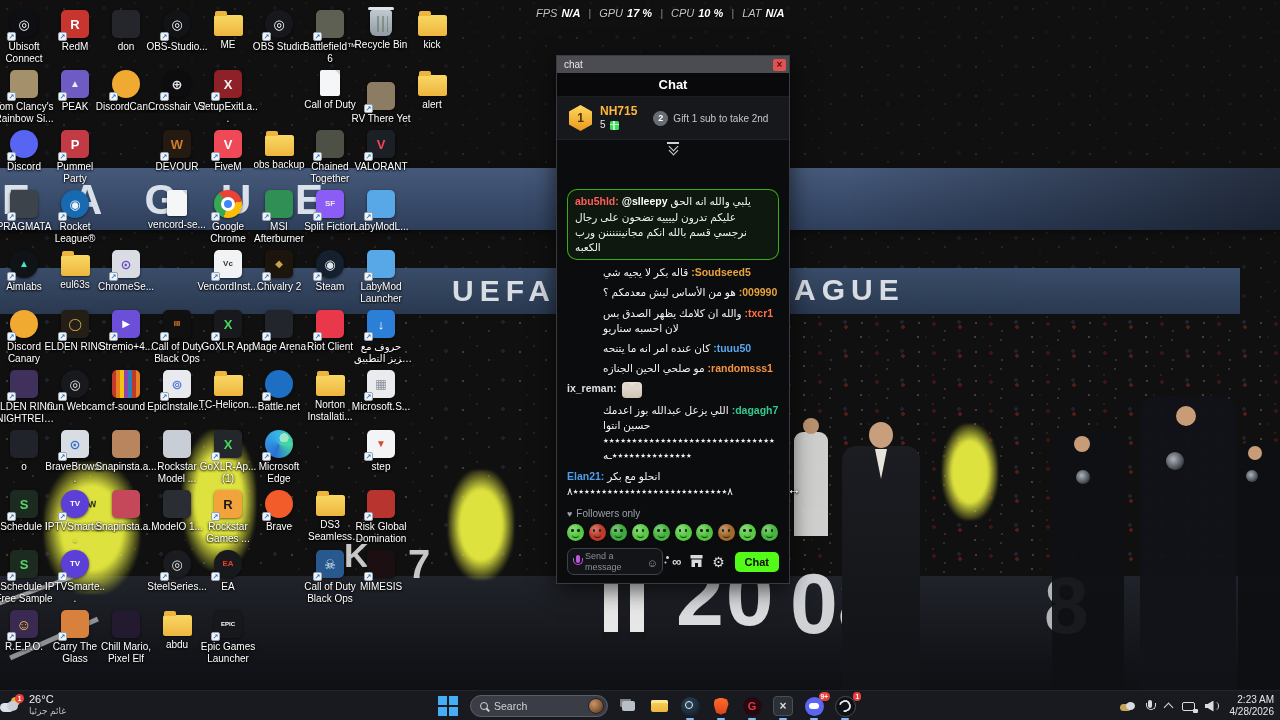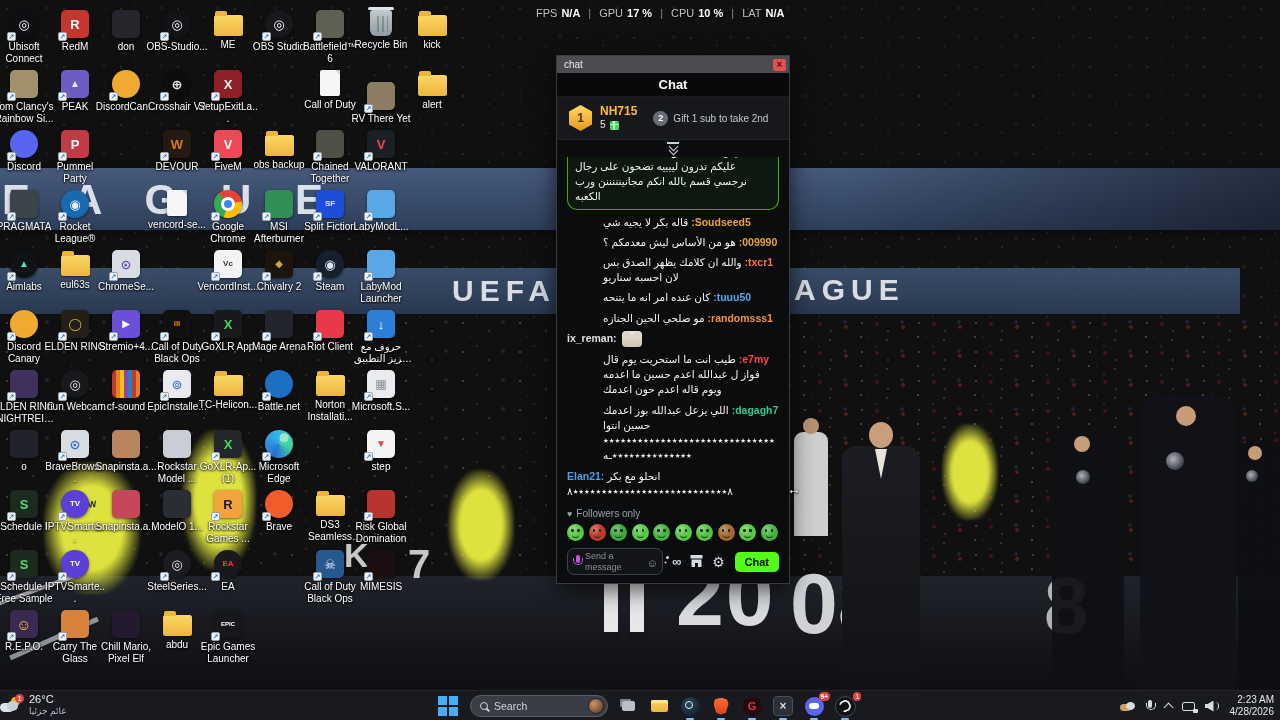--- a/index.html
+++ b/index.html
@@ -57,21 +57,21 @@
   .pg3 { left:1238px; top:440px; width:42px; height:280px; background:#0e0f12; opacity:.94; }
   .head { border-radius:50%; background:#c99c78; }
   .h1 { left:1074px; top:436px; width:16px; height:16px; } .h2 { left:1176px; top:406px; width:20px; height:20px; } .h3 { left:1248px; top:446px; width:14px; height:14px; }
   .lens { border-radius:50%; background:radial-gradient(circle at 40% 40%,#aeb4bc,#3c4046 70%); }
   .ln1 { left:1076px; top:470px; width:14px; height:14px; } .ln2 { left:1166px; top:452px; width:18px; height:18px; } .ln3 { left:1246px; top:470px; width:12px; height:12px; }
   .rail1 { left:-6px; top:588px; width:84px; height:4px; background:#d8dadb; transform:rotate(-20deg); opacity:.7; }
   .rail2 { left:6px; top:636px; width:96px; height:5px; background:#cfd2d4; transform:rotate(-24deg); opacity:.65; }
   .vignette { inset:0; background:radial-gradient(ellipse at 50% 45%,transparent 55%,rgba(0,0,0,.38)); }
 
   
-  .perf { position:absolute; left:536px; top:7px; z-index:4; display:flex; font-size:11px; color:#fff; text-shadow:0 1px 2px rgba(0,0,0,.9); }
+  .perf { position:absolute; left:536px; top:7px; z-index:4; display:flex; font-size:11px; color:#fff; text-shadow:0 1px 2px rgba(0,0,0,.9);font-style:italic; }
   .perf .pg { display:flex; align-items:center; }
   .perf .pl { color:#c2c2c2; margin-right:4px; }
   .perf b { font-weight:700; }
   .perf .pg:not(:last-child)::after { content:'|'; color:#8a8a8a; margin:0 8px; font-weight:400; }
 
   
   #icons { position:absolute; inset:0; z-index:2; }
   .dicon { position:absolute; width:48px; display:flex; flex-direction:column; align-items:center; cursor:default; }
   .tile { width:28px; height:28px; border-radius:5px; display:flex; align-items:center; justify-content:center; position:relative; box-shadow:0 1px 3px rgba(0,0,0,.55); background:#333; }
   .k-circle { border-radius:50%; }
@@ -434,21 +434,21 @@
         </div>
         <div class="dlabel">Google Chrome</div>
       </div>
       <div class="dicon" style="left: 255px; top: 190px;">
         <div class="tile k-tile" style="background: rgb(47, 143, 85);">
           <span class="sc">↗</span>
         </div>
         <div class="dlabel">MSI Afterburner</div>
       </div>
       <div class="dicon" style="left: 306px; top: 190px;">
-        <div class="tile k-tile" style="background: #1d4ed8;">
+        <div class="tile k-tile" style="background: #8b5cf6;">
           <span class="glyph" style="color: rgb(232, 232, 232); font-size: 8px;">SF</span>
           <span class="sc">↗</span>
         </div>
         <div class="dlabel">Split Fiction</div>
       </div>
       <div class="dicon" style="left: 357px; top: 190px;">
         <div class="tile k-tile" style="background: rgb(88, 168, 232);">
           <span class="sc">↗</span>
         </div>
         <div class="dlabel">LabyModL...</div>
@@ -780,21 +780,20 @@
     <div class="messages">
 
       <div id="msgs-main">
           <div class="msg hl"><span class="mu" style="color: rgb(255, 92, 92);">abu5hld:</span> <span class="mention">@slleepy</span> <span class="mt">يلبي والله انه الحق عليكم تدرون لييييه تضحون على رجال نرجسي قسم بالله انكم مجانينننننن ورب الكعبه</span></div>
           <div class="msg" dir="rtl"><span class="mu" style="color: rgb(232, 163, 61);">Soudseed5:</span> <span class="mt">قاله بكر لا يجيه شي</span></div>
           <div class="msg" dir="rtl"><span class="mu" style="color: rgb(232, 163, 61);">009990:</span> <span class="mt">هو من الأساس ليش معدمكم ؟</span></div>
           <div class="msg" dir="rtl"><span class="mu" style="color: rgb(255, 112, 67);">txcr1:</span> <span class="mt">والله ان كلامك يظهر الصدق بس لان احسبه سناريو</span></div>
           <div class="msg" dir="rtl"><span class="mu" style="color: rgb(88, 166, 240);">tuuu50:</span> <span class="mt">كان عنده امر انه ما يتنحه</span></div>
           <div class="msg" dir="rtl"><span class="mu" style="color: rgb(245, 147, 66);">randomsss1:</span> <span class="mt">مو صلحي الحين الجنازه</span></div>
           <div class="msg"><span class="mu" style="color: rgb(224, 224, 224);">ix_reman:</span> <span class="cat"></span></div>
-          <div class="msg" dir="rtl"><span class="mu" style="color: rgb(255, 69, 69);">e7my:</span> <span class="mt">طيب انت ما استحريت يوم قال فواز ل عبدالله اعدم حسين ما اعدمه ويوم قاله اعدم حون اعدمك</span></div>
           <div class="msg" dir="rtl"><span class="mu" style="color: rgb(53, 201, 141);">dagagh7:</span> <span class="mt">اللي يزعل عبدالله بوز اعدمك حسين انتوا ٭٭٭٭٭٭٭٭٭٭٭٭٭٭٭٭٭٭٭٭٭٭٭٭٭٭٭٭٭٭٭٭٭٭٭٭٭٭٭٭٭٭٭٭ـه</span></div>
           <div class="msg"><span class="mu" style="color: rgb(77, 159, 236);">Elan21:</span> <span class="mt">انحلو مع بكر ٨٭٭٭٭٭٭٭٭٭٭٭٭٭٭٭٭٭٭٭٭٭٭٭٭٭٭٭٨</span></div>
         </div>
     </div>
     <div class="cfoot">
       <div class="followers">
         <span class="fheart"></span>
         <span>Followers only</span>
       </div>
       <div class="emrow" id="emrow">

